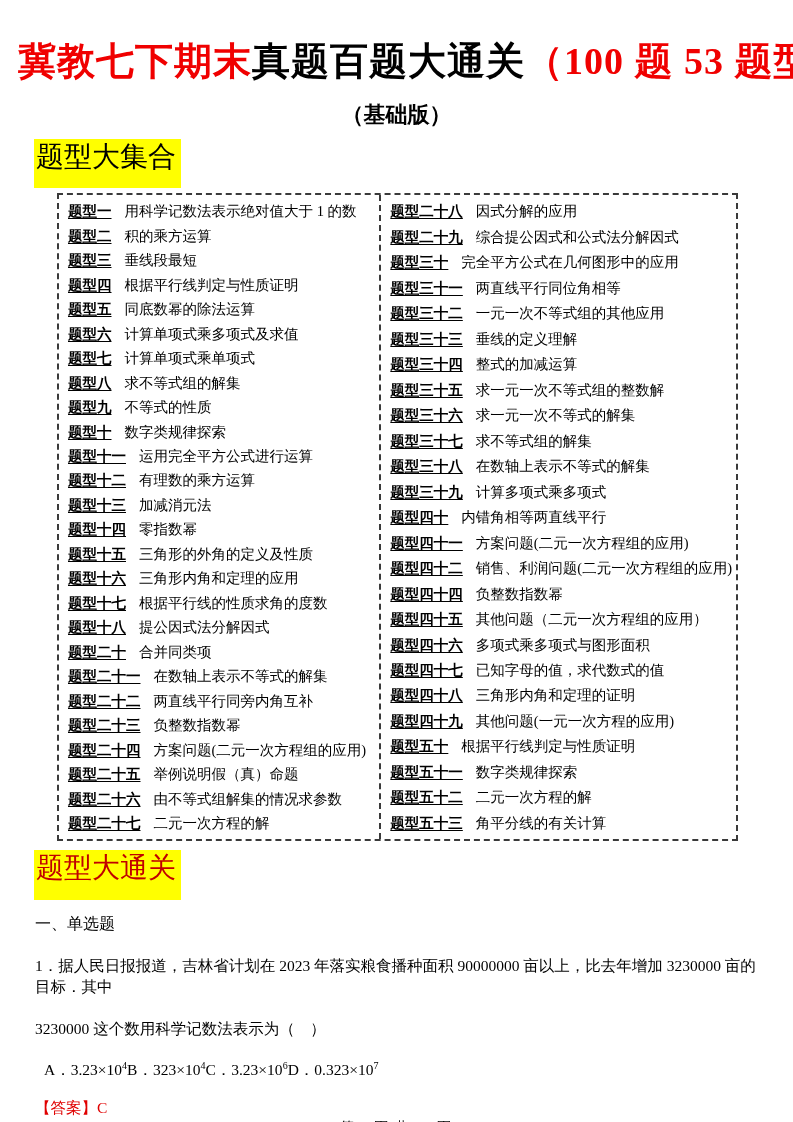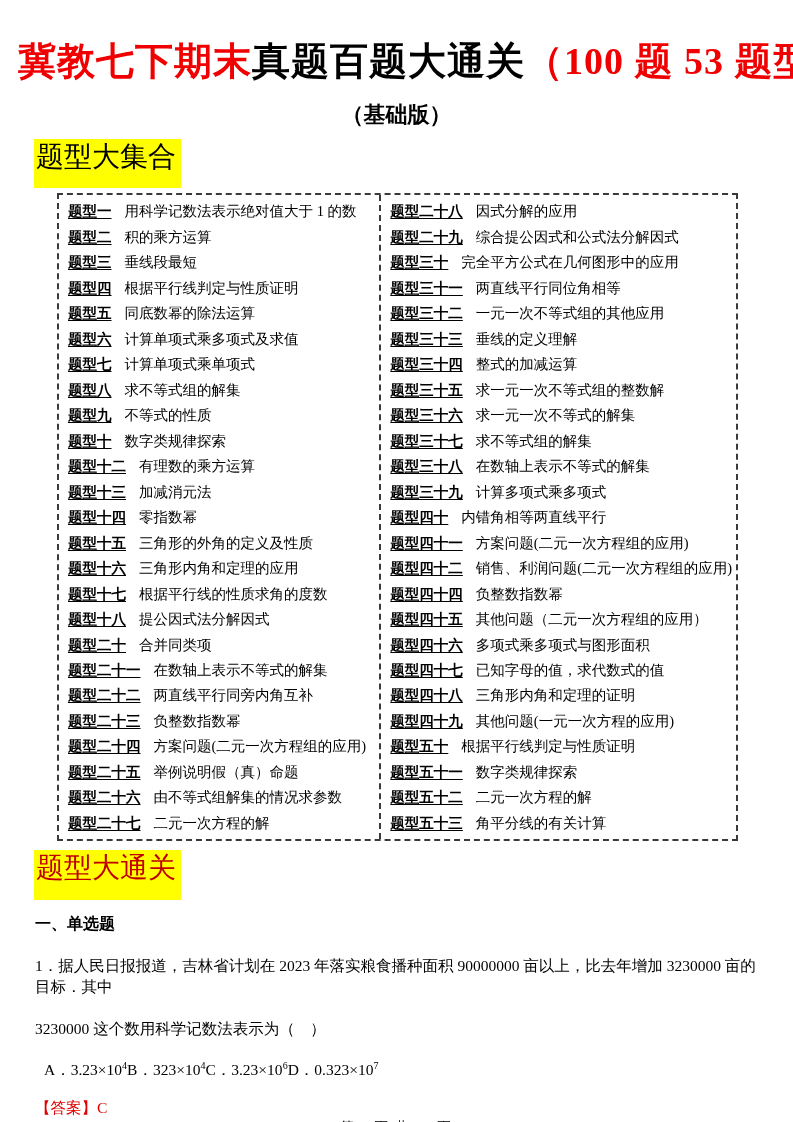--- a/index.html
+++ b/index.html
@@ -74,21 +74,21 @@
   }
   .type-label{
     font-weight:bold;
     text-decoration:underline;
     text-underline-offset:2px;
     margin-right:13px;
   }
 
   .quiz-group-label{
     font-size:16px;
-    font-weight:bold;
+    font-weight:normal;
     margin:14px 0 0 35px;
   }
   .q-line{
     font-size:15.5px;
     margin:21px 28px 0 35px;
     line-height:1.35;
   }
   .options-row{
     display:flex;
     margin:20px 0 0 44px;
@@ -128,20 +128,21 @@
     <li class="type-item"><span class="type-label">题型一</span><span class="type-desc">用科学记数法表示绝对值大于 1 的数</span></li>
         <li class="type-item"><span class="type-label">题型二</span><span class="type-desc">积的乘方运算</span></li>
         <li class="type-item"><span class="type-label">题型三</span><span class="type-desc">垂线段最短</span></li>
         <li class="type-item"><span class="type-label">题型四</span><span class="type-desc">根据平行线判定与性质证明</span></li>
         <li class="type-item"><span class="type-label">题型五</span><span class="type-desc">同底数幂的除法运算</span></li>
         <li class="type-item"><span class="type-label">题型六</span><span class="type-desc">计算单项式乘多项式及求值</span></li>
         <li class="type-item"><span class="type-label">题型七</span><span class="type-desc">计算单项式乘单项式</span></li>
         <li class="type-item"><span class="type-label">题型八</span><span class="type-desc">求不等式组的解集</span></li>
         <li class="type-item"><span class="type-label">题型九</span><span class="type-desc">不等式的性质</span></li>
         <li class="type-item"><span class="type-label">题型十</span><span class="type-desc">数字类规律探索</span></li>
+        <li class="type-item"><span class="type-label">题型十一</span><span class="type-desc">运用完全平方公式进行运算</span></li>
         <li class="type-item"><span class="type-label">题型十二</span><span class="type-desc">有理数的乘方运算</span></li>
         <li class="type-item"><span class="type-label">题型十三</span><span class="type-desc">加减消元法</span></li>
         <li class="type-item"><span class="type-label">题型十四</span><span class="type-desc">零指数幂</span></li>
         <li class="type-item"><span class="type-label">题型十五</span><span class="type-desc">三角形的外角的定义及性质</span></li>
         <li class="type-item"><span class="type-label">题型十六</span><span class="type-desc">三角形内角和定理的应用</span></li>
         <li class="type-item"><span class="type-label">题型十七</span><span class="type-desc">根据平行线的性质求角的度数</span></li>
         <li class="type-item"><span class="type-label">题型十八</span><span class="type-desc">提公因式法分解因式</span></li>
         <li class="type-item"><span class="type-label">题型二十</span><span class="type-desc">合并同类项</span></li>
         <li class="type-item"><span class="type-label">题型二十一</span><span class="type-desc">在数轴上表示不等式的解集</span></li>
         <li class="type-item"><span class="type-label">题型二十二</span><span class="type-desc">两直线平行同旁内角互补</span></li>

